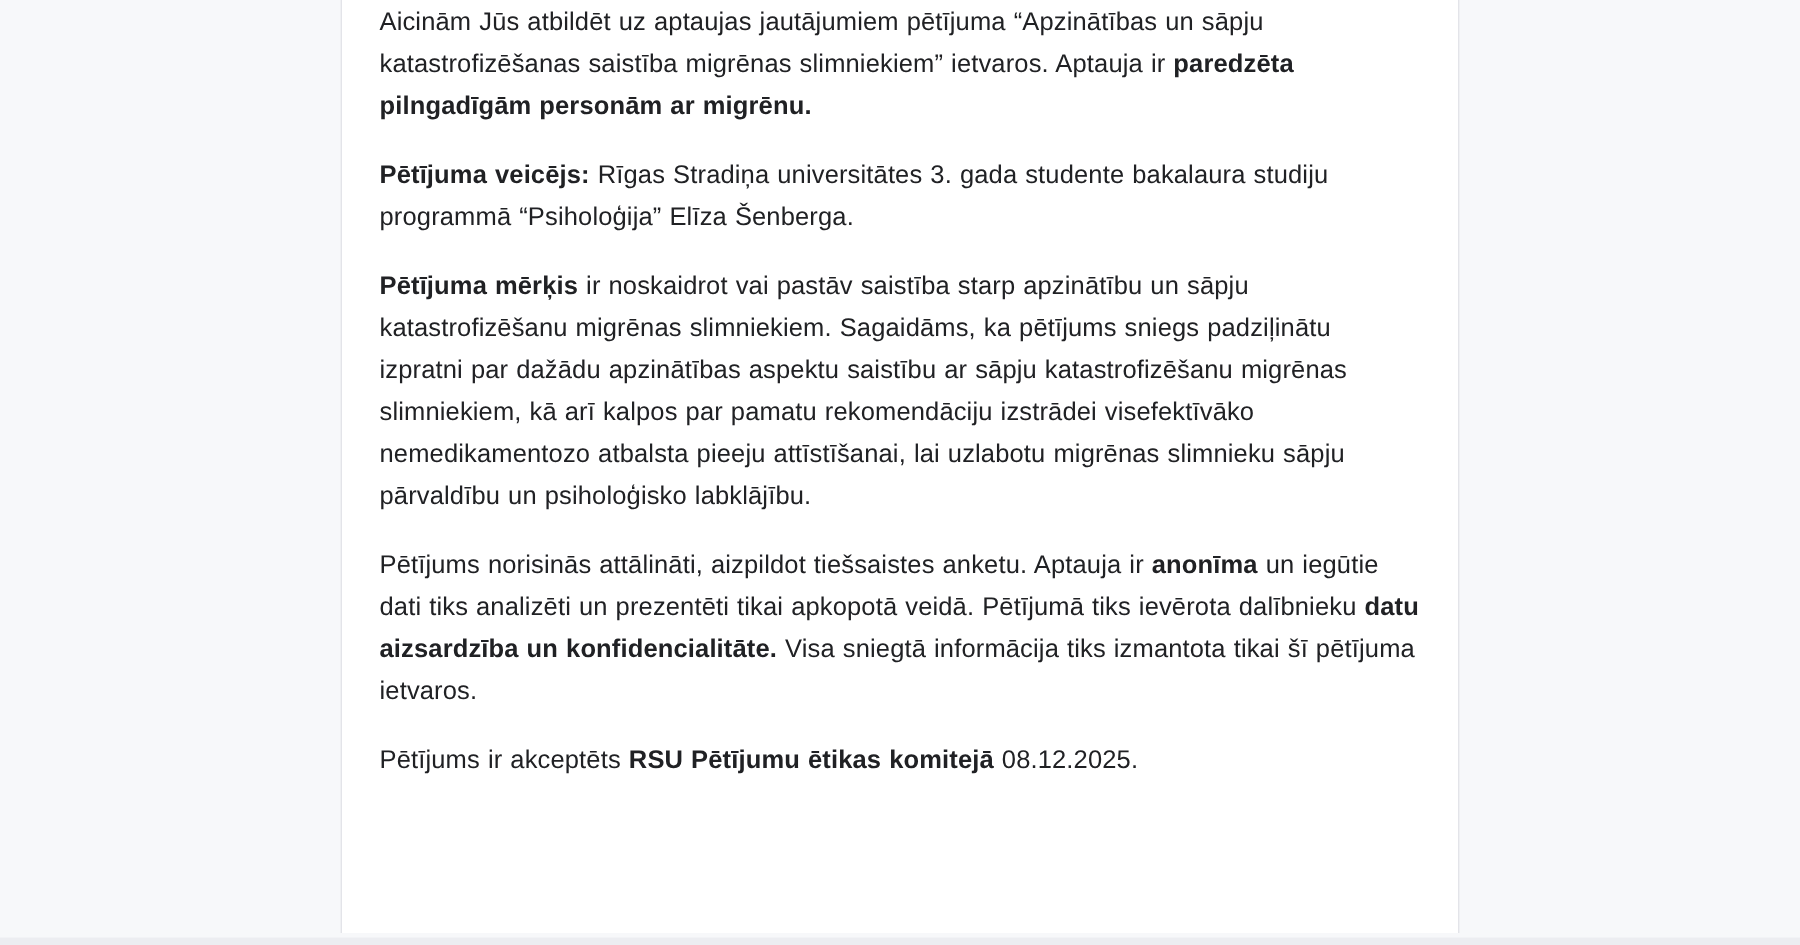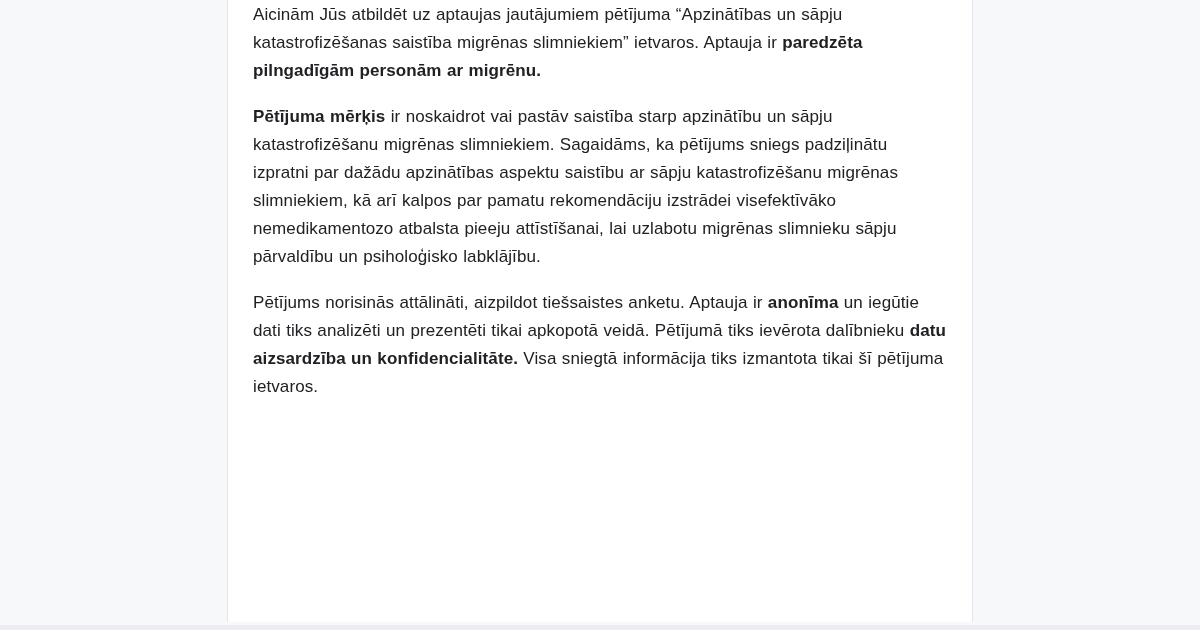--- a/index.html
+++ b/index.html
@@ -55,18 +55,20 @@
     pointer-events: none;
   }
 </style>
 </head>
 <body>
 
 <div class="canvas">
   <div class="paper">
     <div class="doc-body">
         <p class="para"><span>Aicinām Jūs atbildēt uz aptaujas jautājumiem pētījuma “Apzinātības un sāpju katastrofizēšanas saistība migrēnas slimniekiem” ietvaros. Aptauja ir </span><span class="bold">paredzēta pilngadīgām personām ar migrēnu.</span></p>
+        <p class="para"><span class="bold">Pētījuma veicējs:</span><span> Rīgas Stradiņa universitātes 3. gada studente bakalaura studiju programmā “Psiholoģija” Elīza Šenberga.</span></p>
         <p class="para"><span class="bold">Pētījuma mērķis</span><span> ir noskaidrot vai pastāv saistība starp apzinātību un sāpju katastrofizēšanu migrēnas slimniekiem. Sagaidāms, ka pētījums sniegs padziļinātu izpratni par dažādu apzinātības aspektu saistību ar sāpju katastrofizēšanu migrēnas slimniekiem, kā arī kalpos par pamatu rekomendāciju izstrādei visefektīvāko nemedikamentozo atbalsta pieeju attīstīšanai, lai uzlabotu migrēnas slimnieku sāpju pārvaldību un psiholoģisko labklājību.</span></p>
         <p class="para"><span>Pētījums norisinās attālināti, aizpildot tiešsaistes anketu. Aptauja ir </span><span class="bold">anonīma</span><span> un iegūtie dati tiks analizēti un prezentēti tikai apkopotā veidā. Pētījumā tiks ievērota dalībnieku </span><span class="bold">datu aizsardzība un konfidencialitāte.</span><span> Visa sniegtā informācija tiks izmantota tikai šī pētījuma ietvaros.</span></p>
+        <p class="para"><span>Pētījums ir akceptēts </span><span class="bold">RSU Pētījumu ētikas komitejā</span><span> 08.12.2025.</span></p>
       </div>
   </div>
   <div class="bottom-shade"></div>
 </div>
 
 </body></html>

